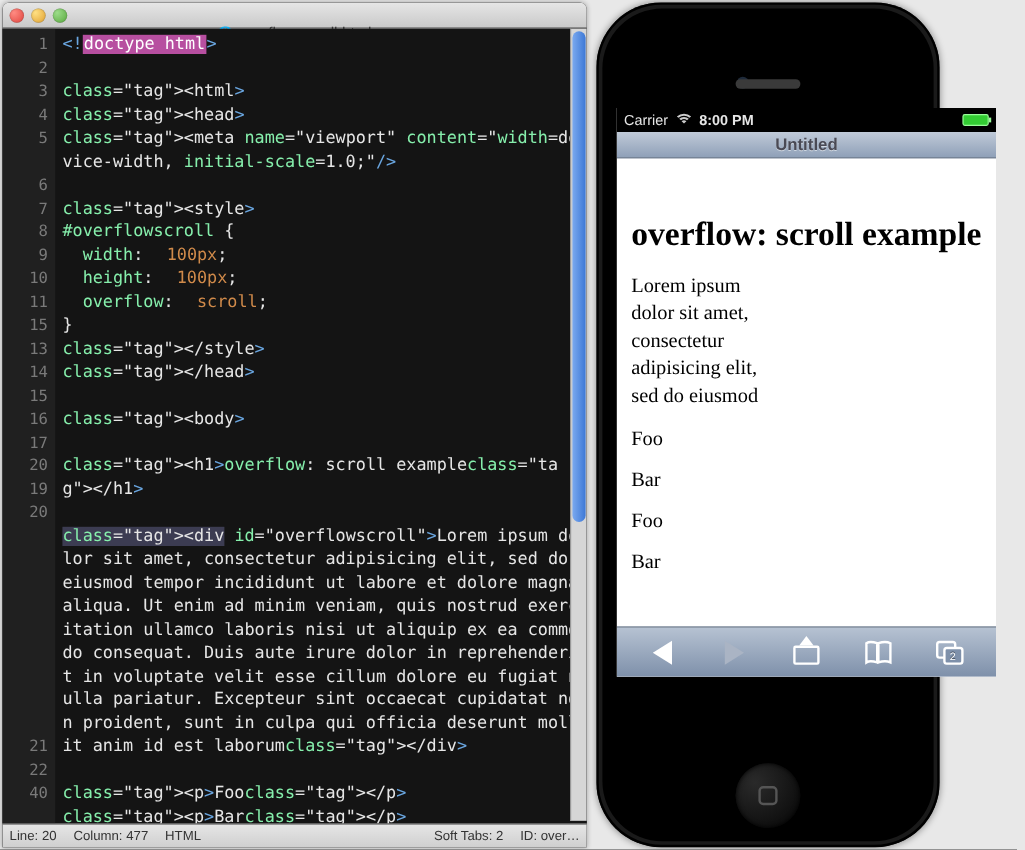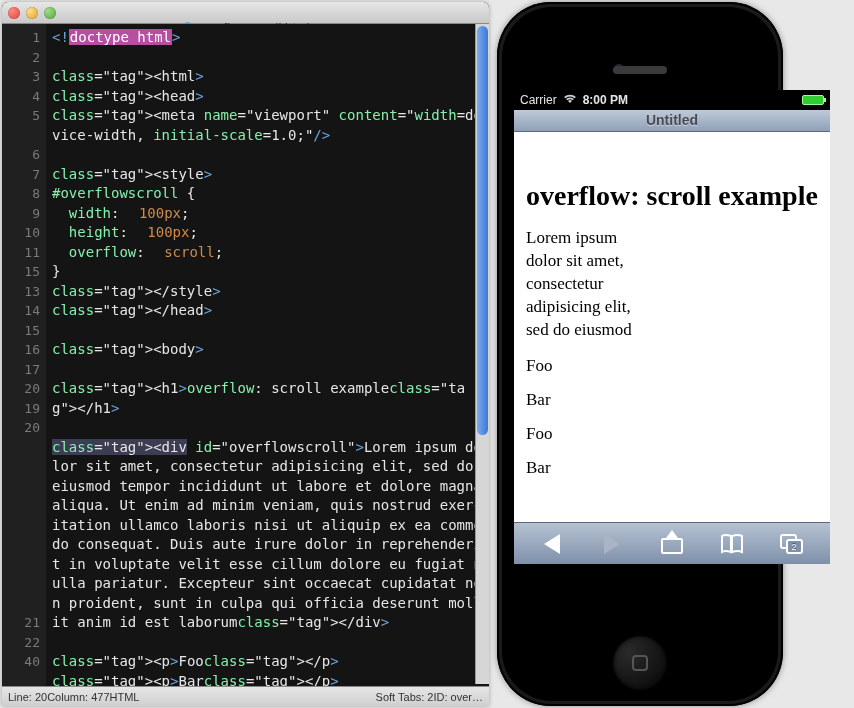--- a/index.html
+++ b/index.html
@@ -104,20 +104,21 @@
   }
   .statusbar {
     height: 20px;
     background: linear-gradient(#e6e6e6,#cfcfcf);
     border-top: 1px solid #888;
     font-size: 11px;
     color: #333;
     display: flex;
     align-items: center;
     padding: 0 6px;
+    gap: 14px;
   }
   .statusbar .sep { flex: 1; }
   
   .phone {
     position: absolute;
     left: 497px; top: 2px;
     width: 286px; height: 704px;
     background: #1a1a1a;
     border-radius: 54px;
     box-shadow: inset 0 0 0 2px #000, 0 0 6px rgba(0,0,0,0.4);

